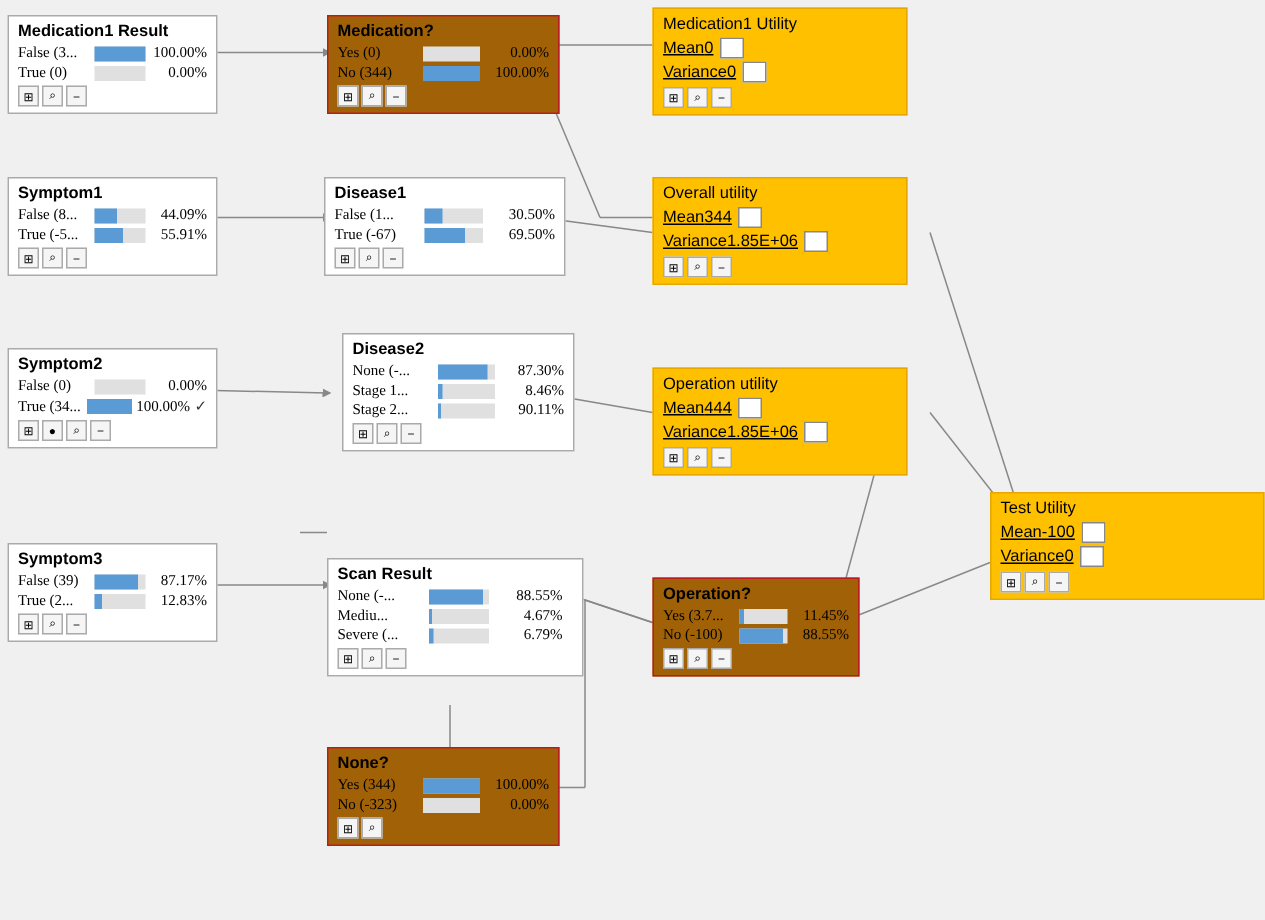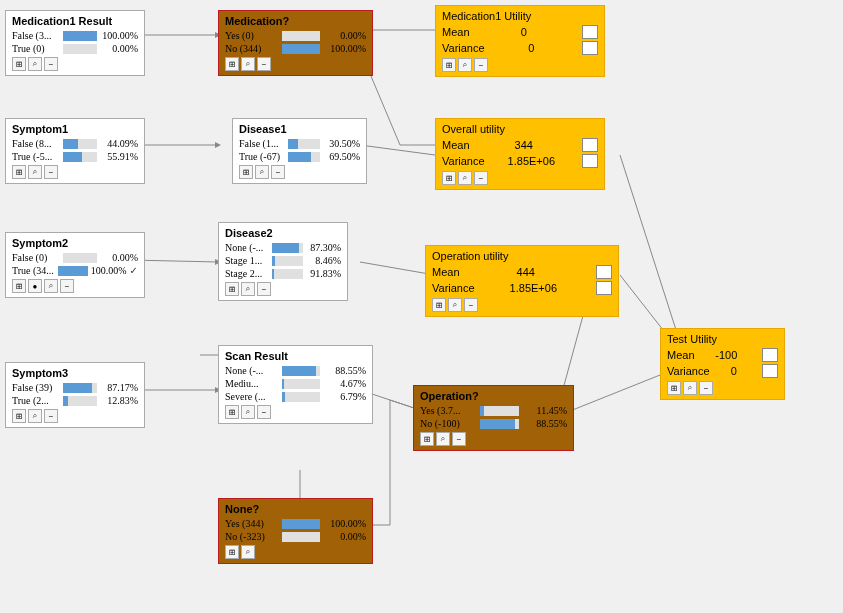--- a/index.html
+++ b/index.html
@@ -89,23 +89,24 @@
     .node-utility {
       background: #ffc000;
       border: 1px solid #e6a800;
     }
     .node-utility .node-title {
       color: #000;
       font-weight: normal;
     }
     .util-row {
       display: flex;
-      justify-content: space-between;
+      justify-content: flex-start;
       align-items: center;
       margin-bottom: 2px;
+      text-decoration: underline;
     }
     .util-label {
       font-size: 11px;
       color: #000;
     }
     .util-value {
       font-size: 11px;
       color: #000;
       margin-right: 4px;
     }
@@ -253,21 +254,21 @@
         </div>
       <span class="node-pct">55.91%</span>
     </div>
     <div class="node-footer">
       <div class="icon-btn">⊞</div>
       <div class="icon-btn">⌕</div>
       <div class="icon-btn">−</div>
     </div>
   </div>
 
-  <div class="node" style="left:232px;top:118px;width:135px">
+  <div class="node" style="left:216px;top:118px;width:161px">
     <div class="node-title">Disease1</div>
     <div class="node-row">
       <span class="node-label">False (1...</span>
       <div class="bar-container">
           <div class="bar-fill" style="width:30%"></div>
         </div>
       <span class="node-pct">30.50%</span>
     </div>
     <div class="node-row">
       <span class="node-label">True (-67)</span>
@@ -320,70 +321,70 @@
       <span class="checkmark">✓</span>
     </div>
     <div class="node-footer">
       <div class="icon-btn">⊞</div>
       <div class="icon-btn">●</div>
       <div class="icon-btn">⌕</div>
       <div class="icon-btn">−</div>
     </div>
   </div>
 
-  <div class="node" style="left:218px;top:222px;width:130px">
+  <div class="node" style="left:228px;top:222px;width:155px">
     <div class="node-title">Disease2</div>
     <div class="node-row">
       <span class="node-label">None (-...</span>
       <div class="bar-container">
           <div class="bar-fill" style="width:87%"></div>
         </div>
       <span class="node-pct">87.30%</span>
     </div>
     <div class="node-row">
       <span class="node-label">Stage 1...</span>
       <div class="bar-container">
           <div class="bar-fill" style="width:8%"></div>
         </div>
       <span class="node-pct">8.46%</span>
     </div>
     <div class="node-row">
       <span class="node-label">Stage 2...</span>
       <div class="bar-container">
           <div class="bar-fill" style="width:4%"></div>
         </div>
-      <span class="node-pct">91.83%</span>
-    </div>
-    <div class="node-footer">
-      <div class="icon-btn">⊞</div>
-      <div class="icon-btn">⌕</div>
-      <div class="icon-btn">−</div>
-    </div>
-  </div>
-
-  <div class="node node-utility" style="left:425px;top:245px;width:194px">
+      <span class="node-pct">90.11%</span>
+    </div>
+    <div class="node-footer">
+      <div class="icon-btn">⊞</div>
+      <div class="icon-btn">⌕</div>
+      <div class="icon-btn">−</div>
+    </div>
+  </div>
+
+  <div class="node node-utility" style="left:435px;top:245px;width:170px">
     <div class="node-title">Operation utility</div>
     <div class="util-row">
       <span class="util-label">Mean</span>
       <span class="util-value">444</span>
       <div class="util-box"></div>
     </div>
     <div class="util-row">
       <span class="util-label">Variance</span>
       <span class="util-value">1.85E+06</span>
       <div class="util-box"></div>
     </div>
     <div class="node-footer">
       <div class="icon-btn">⊞</div>
       <div class="icon-btn">⌕</div>
       <div class="icon-btn">−</div>
     </div>
   </div>
 
-  <div class="node node-utility" style="left:660px;top:328px;width:125px">
+  <div class="node node-utility" style="left:660px;top:328px;width:183px">
     <div class="node-title">Test Utility</div>
     <div class="util-row">
       <span class="util-label">Mean</span>
       <span class="util-value">-100</span>
       <div class="util-box"></div>
     </div>
     <div class="util-row">
       <span class="util-label">Variance</span>
       <span class="util-value">0</span>
       <div class="util-box"></div>
@@ -411,21 +412,21 @@
         </div>
       <span class="node-pct">12.83%</span>
     </div>
     <div class="node-footer">
       <div class="icon-btn">⊞</div>
       <div class="icon-btn">⌕</div>
       <div class="icon-btn">−</div>
     </div>
   </div>
 
-  <div class="node" style="left:218px;top:345px;width:155px">
+  <div class="node" style="left:218px;top:372px;width:171px">
     <div class="node-title">Scan Result</div>
     <div class="node-row">
       <span class="node-label">None (-...</span>
       <div class="bar-container">
           <div class="bar-fill" style="width:89%"></div>
         </div>
       <span class="node-pct">88.55%</span>
     </div>
     <div class="node-row">
       <span class="node-label">Mediu...</span>
@@ -441,21 +442,21 @@
         </div>
       <span class="node-pct">6.79%</span>
     </div>
     <div class="node-footer">
       <div class="icon-btn">⊞</div>
       <div class="icon-btn">⌕</div>
       <div class="icon-btn">−</div>
     </div>
   </div>
 
-  <div class="node node-decision" style="left:413px;top:385px;width:161px">
+  <div class="node node-decision" style="left:435px;top:385px;width:138px">
     <div class="node-title">Operation?</div>
     <div class="node-row">
       <span class="node-label">Yes (3.7...</span>
       <div class="bar-container">
           <div class="bar-fill" style="width:11%"></div>
         </div>
       <span class="node-pct">11.45%</span>
     </div>
     <div class="node-row">
       <span class="node-label">No (-100)</span>

